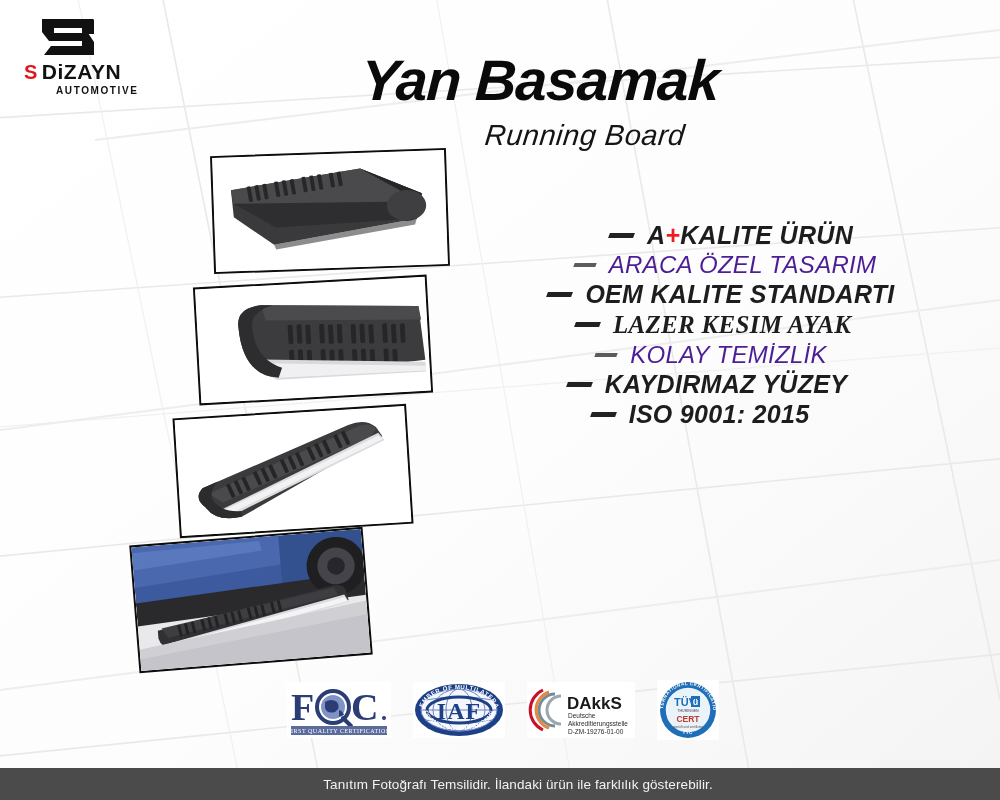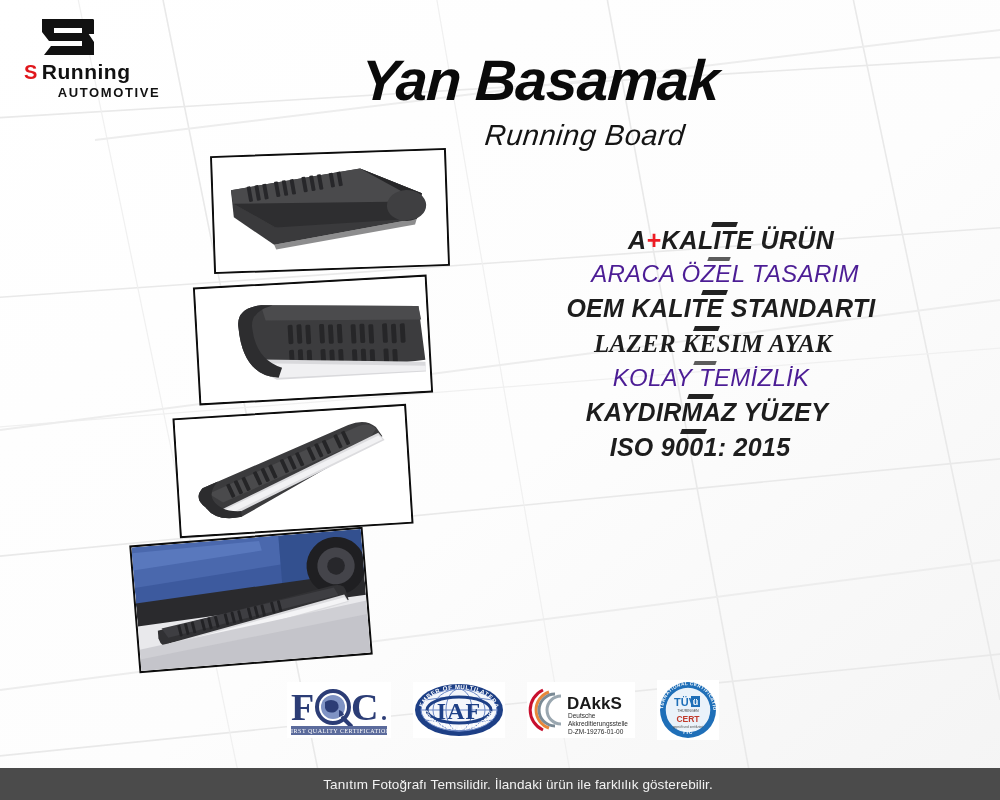--- a/index.html
+++ b/index.html
@@ -27,22 +27,22 @@
   }
   #logo .w-s {
     color:#e0161b; font-weight:bold; font-size:20px;
     letter-spacing:-0.5px; line-height:1;
   }
   #logo .w-d {
     color:#111; font-weight:bold; font-size:21px;
     letter-spacing:0.5px; line-height:1;
   }
   #logo .w-auto {
-    color:#111; font-weight:bold; font-size:13px;
-    letter-spacing:1.6px; margin-left:34px; margin-top:3px;text-align:center;
+    color:#111; font-weight:bold; font-size:10px;
+    letter-spacing:1.6px; margin-left:34px; margin-top:3px;
   }
 
   
   #title-block {
     position:absolute; left:270px; top:52px; width:540px; z-index:5;
     text-align:center;
   }
   #main-title {
     font-size:57px; font-weight:bold; font-style:italic;
     color:#0a0a0a; letter-spacing:-1px; line-height:1;
@@ -66,22 +66,22 @@
   #photo-1 { left:212px; top:152px; width:236px; height:118px; transform:rotate(-2.0deg); }
   #photo-2 { left:196px; top:281px; width:234px; height:118px; transform:rotate(-3.2deg); }
   #photo-3 { left:176px; top:411px; width:234px; height:120px; transform:rotate(-3.6deg); }
   #photo-4 { left:134px; top:536px; width:234px; height:128px; transform:rotate(-4.6deg); }
 
   
   #features {
     position:absolute; left:470px; top:222px; width:460px; z-index:5;
   }
   .feature {
-    display:flex; align-items:center; justify-content:space-between;
-    margin-bottom:4px; white-space:nowrap;flex-direction:column;
+    display:flex; align-items:center; justify-content:center;
+    margin-bottom:4px; white-space:nowrap;
   }
   .f-dash {
     display:inline-block; width:24px; height:5px;
     background:#2b2b2b; margin-right:13px; flex:none;
     transform:skewX(-20deg);
   }
   .f-text { font-style:italic; line-height:1.05; }
   .feature.strong .f-text {
     font-weight:bold; color:#1d1d1d; font-size:25px; letter-spacing:0.3px;
   }
@@ -157,21 +157,21 @@
 
 <div id="logo">
   <span class="mark">
     <svg viewBox="0 0 74 46">
       <path d="M10 5 L62 5 L55 14 L22 14 L22 19 L56 19 L62 28 L62 41 L12 41 L19 32 L50 32 L50 27 L17 27 L10 18 Z" fill="#111"></path>
       <path d="M38 6 L62 6 L62 20 L50 20 L50 12 L34 12 Z" fill="#111"></path>
     </svg>
   </span>
   <div class="wordmark">
     <span class="w-s">S</span>
-    <span class="w-d">Running</span>
+    <span class="w-d">DiZAYN</span>
   </div>
   <div class="w-auto">AUTOMOTIVE</div>
 </div>
 
 <div id="title-block">
   <div id="main-title">Yan Basamak</div>
   <div id="sub-title">Running Board</div>
 </div>
 
 <div id="photos">

